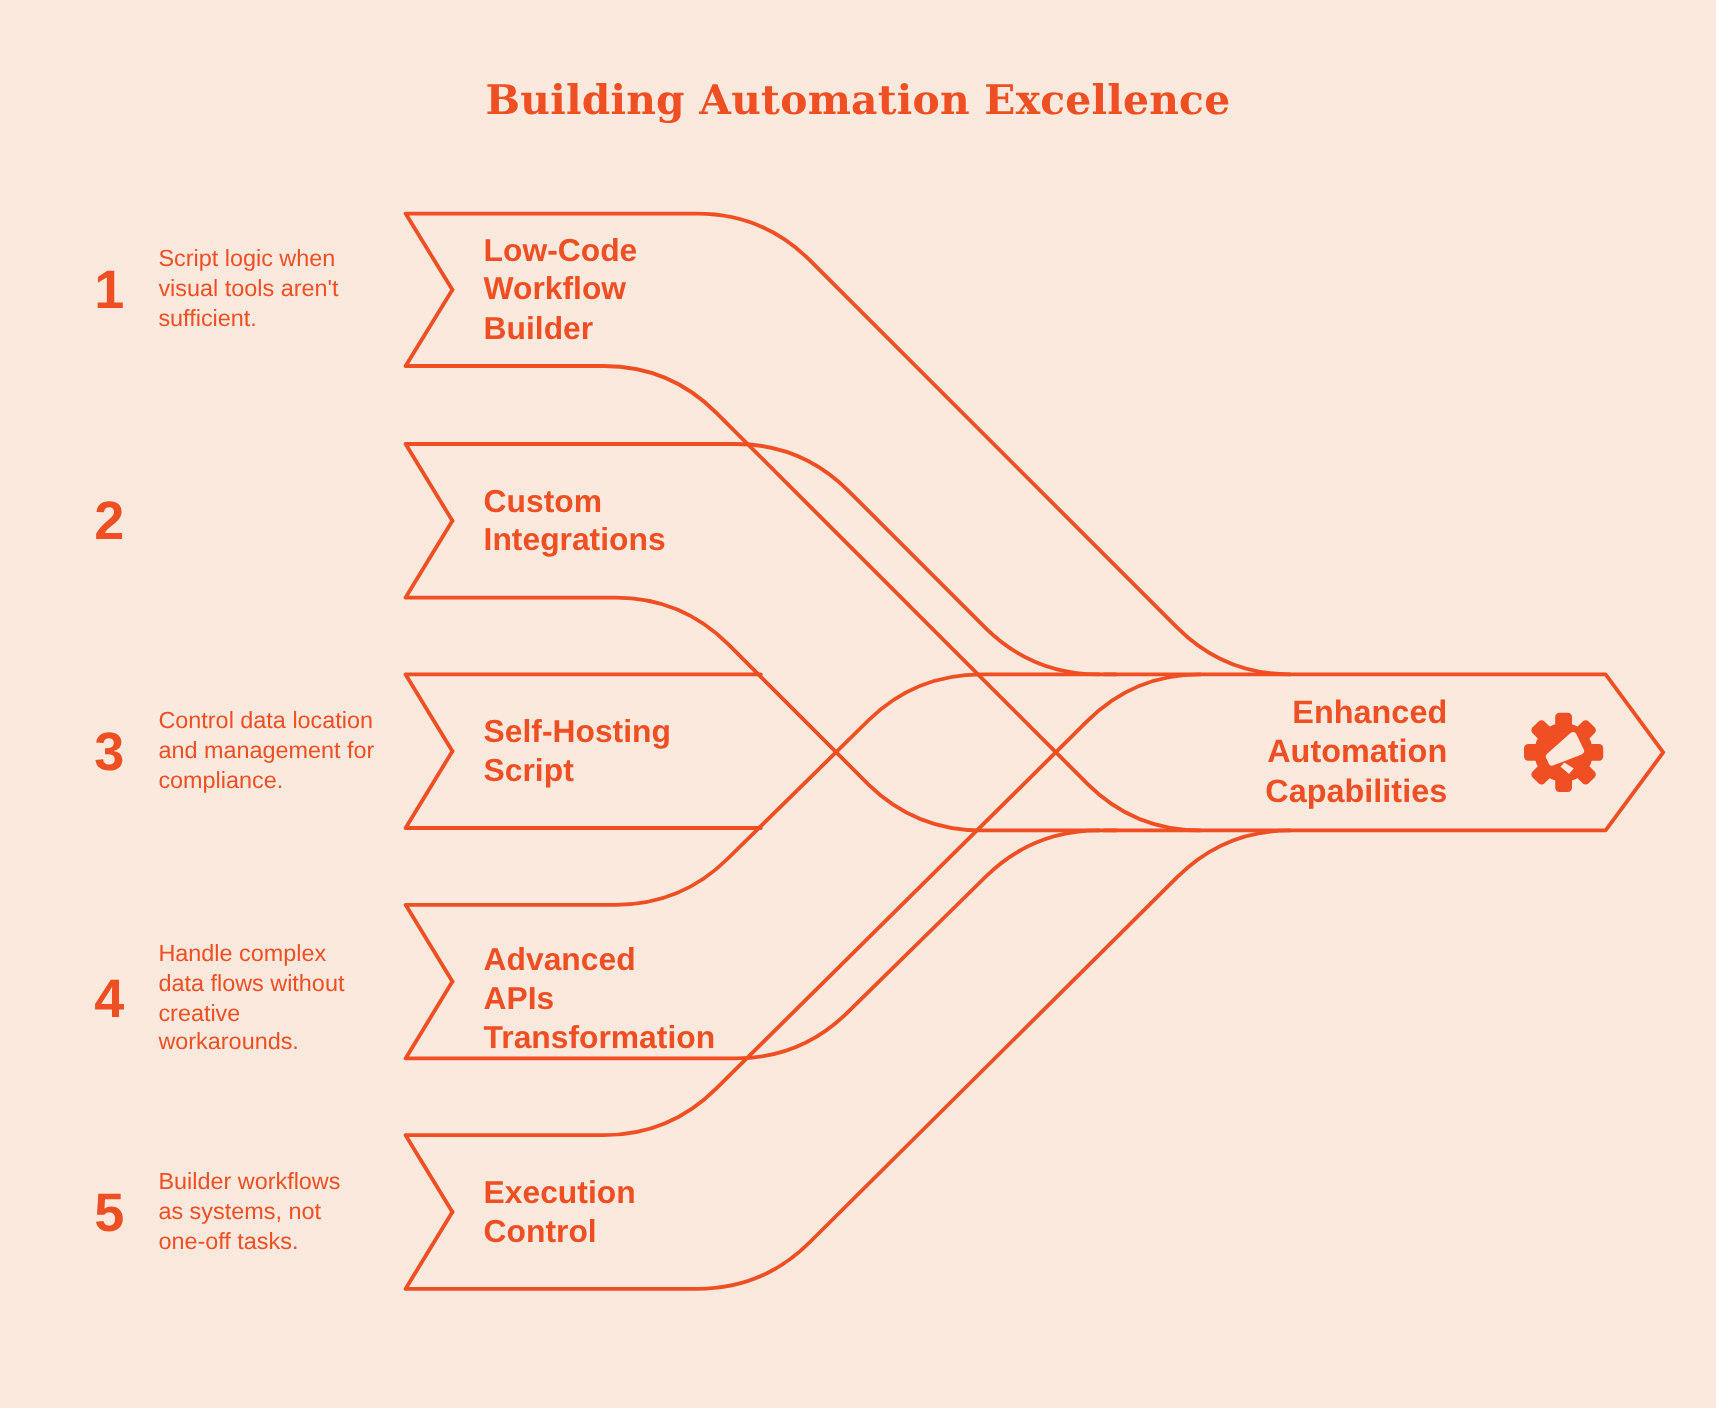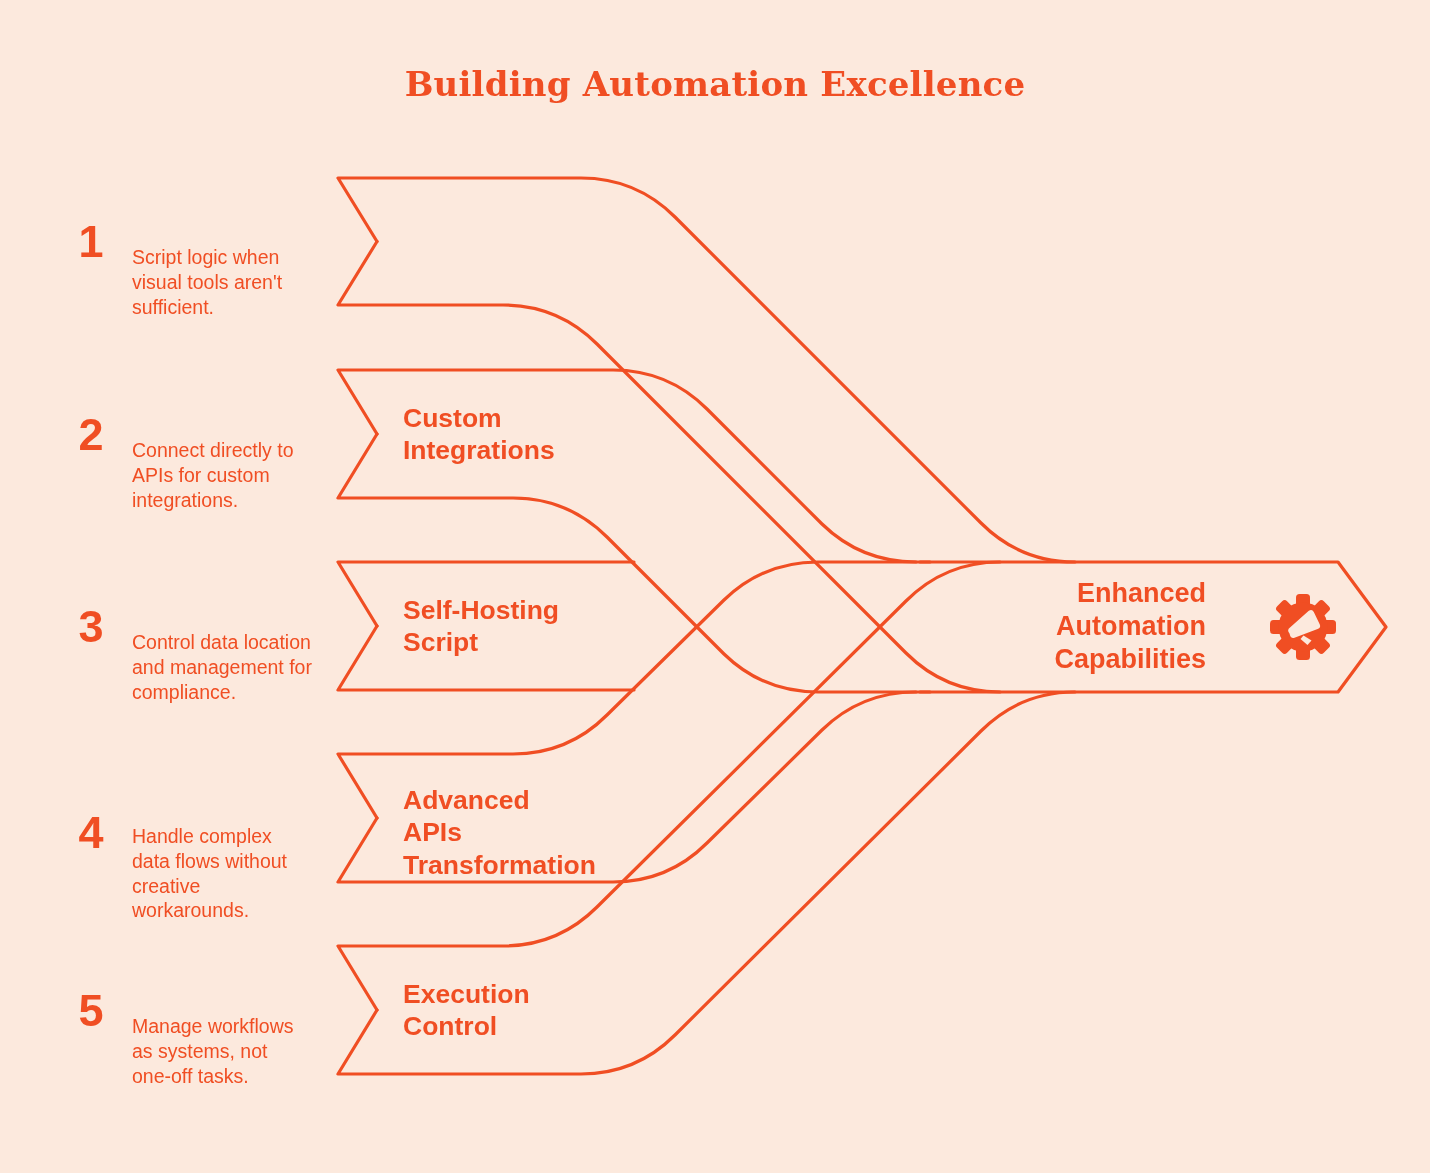--- a/index.html
+++ b/index.html
@@ -50,21 +50,20 @@
     line-height:1;
   }
   .step-desc{
     position:absolute;
     left:132px;width:210px;
     transform:translateY(-50%);
     font-size:19.5px;
     line-height:1.27;
     color:#F04E23;
     white-space:pre-line;
-    margin-top:41px;
   }
   .band-label{
     position:absolute;
     left:403px;width:260px;
     transform:translateY(-50%);
     font-size:26.5px;
     font-weight:700;
     line-height:1.22;
     color:#F04E23;
     white-space:pre-line;
@@ -123,46 +122,46 @@
       <path class="cutout" d="M0.5,8.5 L8.5,13.5 L4.5,18 L-2.5,12 Z"></path>
     </g>
   </svg>
 
   <div class="title">Building Automation Excellence</div>
 
   <div class="step-number r1">1</div>
   <div class="step-desc r1">Script logic when
 visual tools aren't
 sufficient.</div>
+  <div class="band-label r1">Low-Code
+Workflow
+Builder</div>
 
   <div class="step-number r2">2</div>
-  <div class="step-desc r2">Connect directly to
-APIs for custom
-integrations.</div>
   <div class="band-label r2">Custom
 Integrations</div>
 
   <div class="step-number r3">3</div>
   <div class="step-desc r3">Control data location
 and management for
 compliance.</div>
   <div class="band-label r3">Self-Hosting
 Script</div>
 
   <div class="step-number r4">4</div>
   <div class="step-desc r4">Handle complex
 data flows without
 creative
 workarounds.</div>
   <div class="band-label r4">Advanced
 APIs
 Transformation</div>
 
   <div class="step-number r5">5</div>
-  <div class="step-desc r5">Manage workflows
+  <div class="step-desc r5">Builder workflows
 as systems, not
 one-off tasks.</div>
   <div class="band-label r5">Execution
 Control</div>
 
   <div class="output-label">Enhanced
 Automation
 Capabilities</div>
 
 </div>

